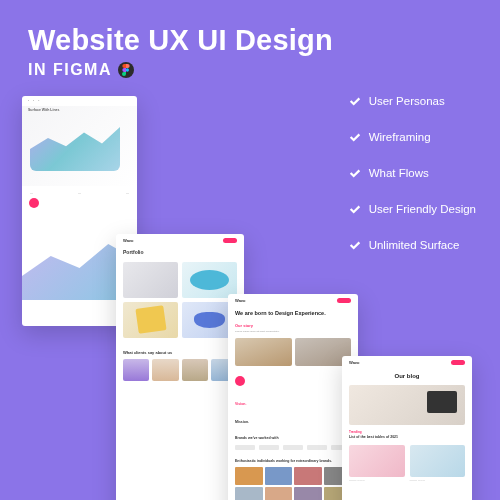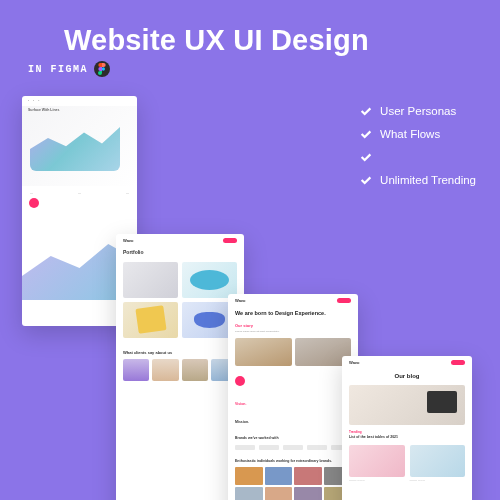--- a/index.html
+++ b/index.html
@@ -13,52 +13,50 @@
   }
   .header {
     padding: 24px 28px 10px 28px;
     color: #fff;
   }
   .title {
     font-size: 29px;
     font-weight: 700;
     letter-spacing: 0.2px;
     margin-bottom: 4px;
-    margin-left: 36px;
   }
   .subtitle-row {
     display: flex;
     align-items: center;
     gap: 6px;
   }
   .subtitle {
-    font-size: 10px;
+    font-size: 16px;
     font-weight: 600;
     letter-spacing: 1.5px;
     text-transform: uppercase;
-    font-family: Liberation Mono, monospace;
   }
   .figma-icon {
     width: 16px;
     height: 16px;
     background: #2c2c2c;
     border-radius: 50%;
     display: inline-flex;
     align-items: center;
     justify-content: center;
   }
   .figma-icon svg { width: 8px; height: 12px; }
 
   .features {
     position: absolute;
     right: 24px;
-    top: 104px;
+    top: 94px;
     display: flex;
     flex-direction: column;
-    gap: 9px;
+    gap: 22px;
   }
   .feature {
     display: flex;
     align-items: center;
     gap: 7px;
     color: #fff;
     font-size: 11.5px;
     font-weight: 500;
   }
   .check-icon {
@@ -188,36 +186,45 @@
         </svg>
       </span>
     <span>User Personas</span>
   </div>
   <div class="feature">
     <span class="check-icon">
         <svg viewBox="0 0 16 16">
           <polyline points="3,8 6.5,11.5 13,5"></polyline>
         </svg>
       </span>
+    <span>Wireframing</span>
+  </div>
+  <div class="feature">
+    <span class="check-icon">
+        <svg viewBox="0 0 16 16">
+          <polyline points="3,8 6.5,11.5 13,5"></polyline>
+        </svg>
+      </span>
     <span>What Flows</span>
   </div>
   <div class="feature">
     <span class="check-icon">
         <svg viewBox="0 0 16 16">
           <polyline points="3,8 6.5,11.5 13,5"></polyline>
         </svg>
       </span>
-  </div>
-  <div class="feature">
-    <span class="check-icon">
-        <svg viewBox="0 0 16 16">
-          <polyline points="3,8 6.5,11.5 13,5"></polyline>
-        </svg>
-      </span>
-    <span>Unlimited Trending</span>
+    <span>User Friendly Design</span>
+  </div>
+  <div class="feature">
+    <span class="check-icon">
+        <svg viewBox="0 0 16 16">
+          <polyline points="3,8 6.5,11.5 13,5"></polyline>
+        </svg>
+      </span>
+    <span>Unlimited Surface</span>
   </div>
 </div>
 
 <div class="mockups">
 
   <div class="card c1">
     <div class="nav">
         <span>•</span>
         <span>•</span>
         <span>•</span>

